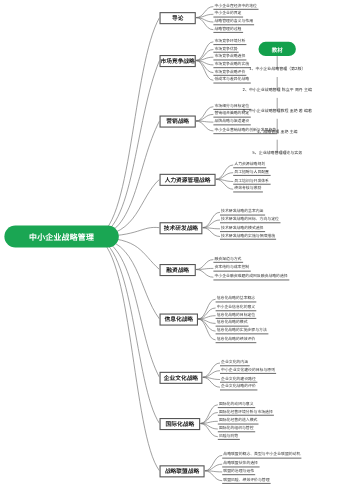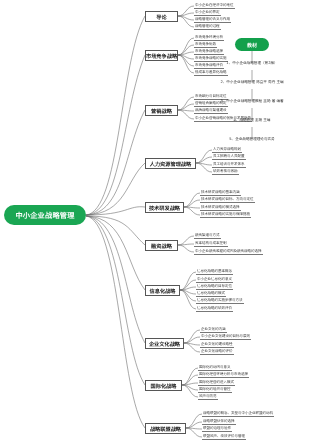--- a/index.html
+++ b/index.html
@@ -38,21 +38,21 @@
     fill: none;
     stroke: #6f6f6f;
     stroke-width: 0.6;
   }
 
   
   .root-node {
     position: absolute;
     left: 4px;
     top: 205px;
-    width: 82px;
+    width: 104px;
     height: 20px;
     border-radius: 10px;
     background: #1aa653;
     color: #ffffff;
     font-size: 7.2px;
     font-weight: bold;
     letter-spacing: 0.2px;
     display: flex;
     align-items: center;
     justify-content: center;

